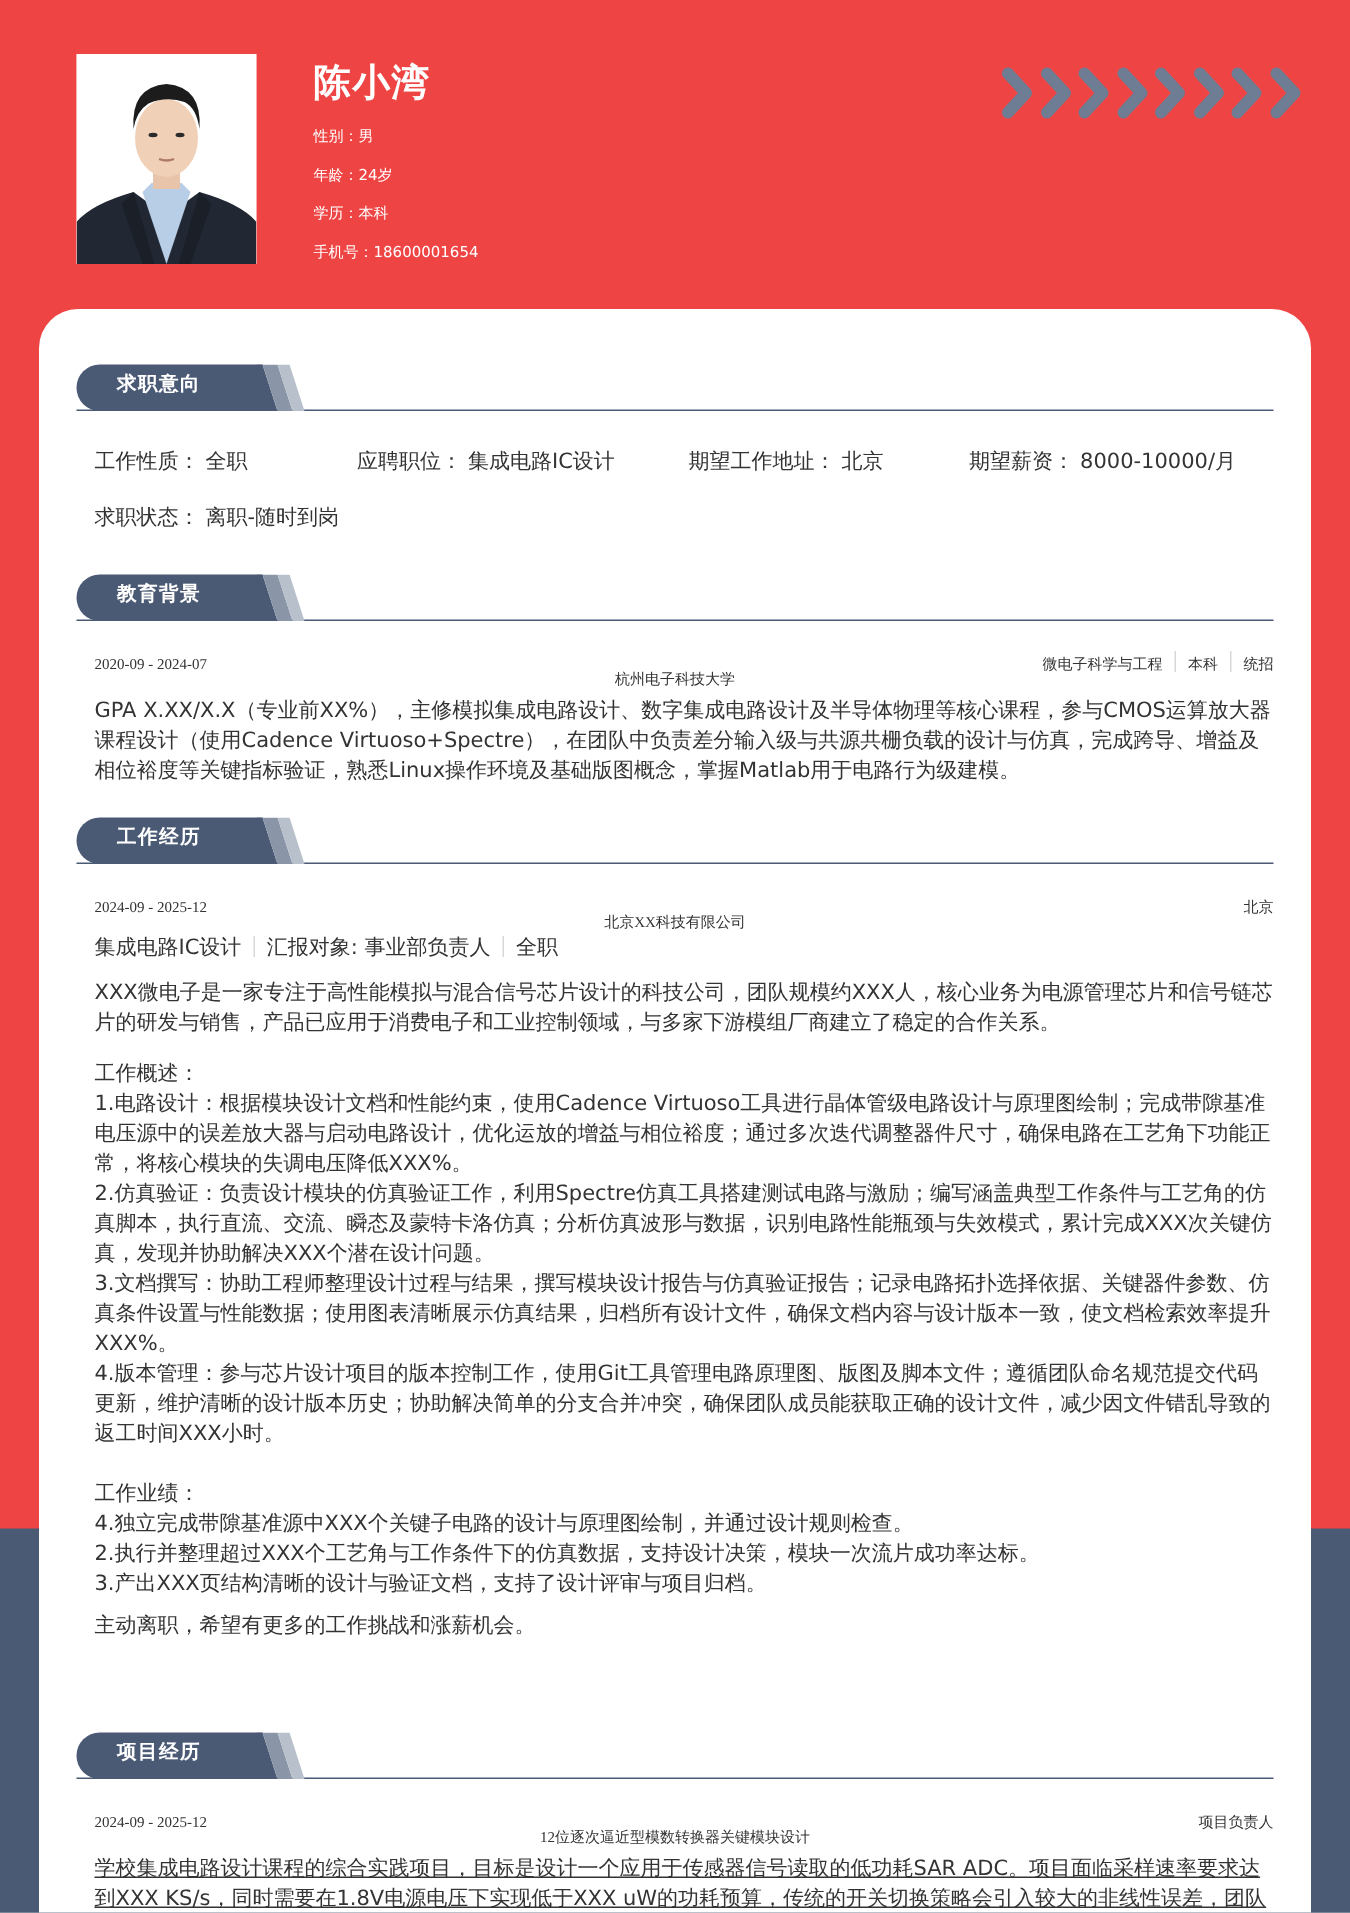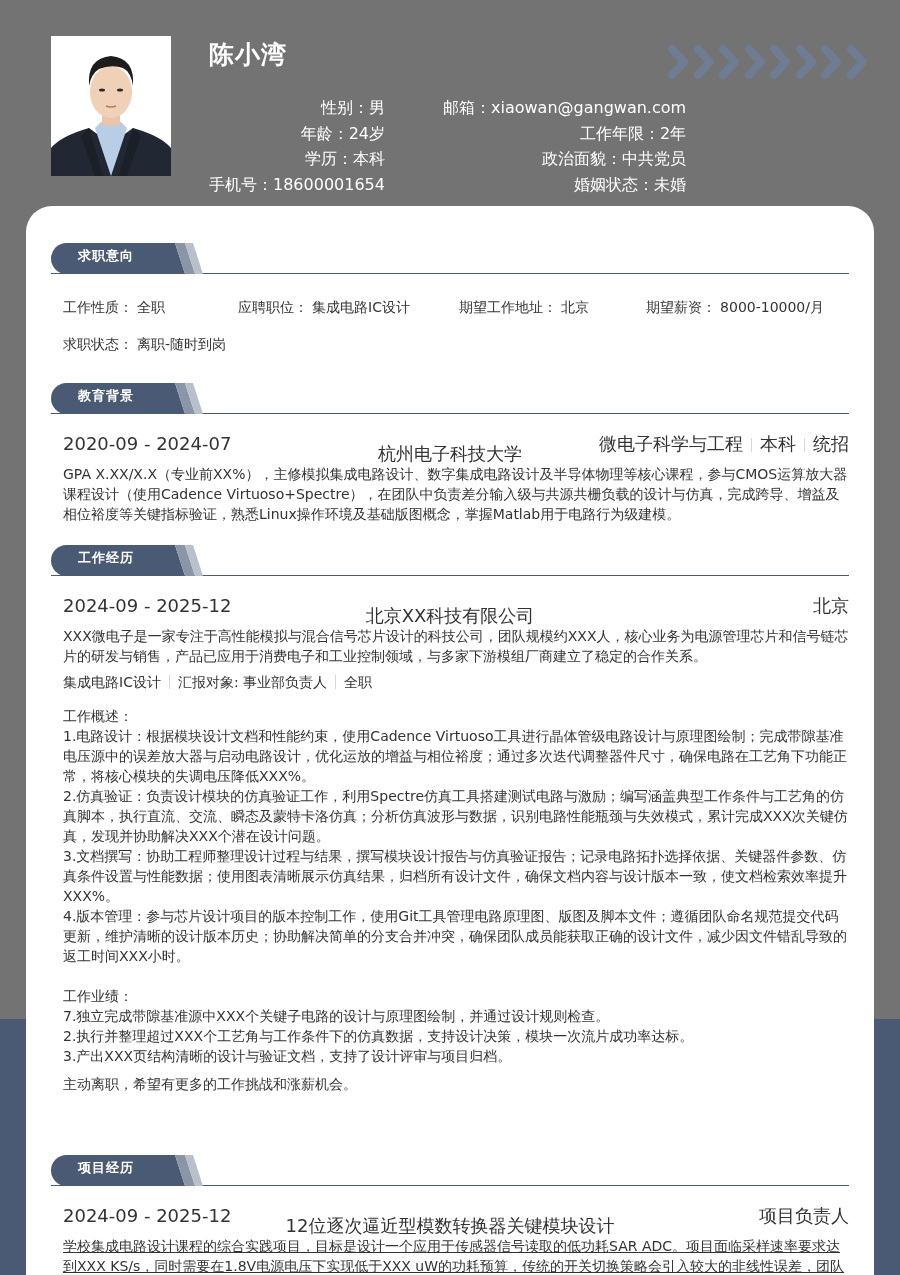--- a/index.html
+++ b/index.html
@@ -2,34 +2,34 @@
 <html><head>
 <meta charset="utf-8">
 <style>
   * { box-sizing: border-box; margin: 0; padding: 0; }
   html, body {
     width: 900px; height: 1275px; overflow: hidden;
     background: #4a5a75;
     font-family: "DejaVu Sans", "Liberation Sans", sans-serif;
     color: #333;
   }
-  .page { position: relative; width: 900px; height: 1019px; background: #737373; }
+  .page { position: relative; width: 900px; height: 1019px; background: #ef4444; }
 
   
   .header { position: absolute; left: 0; top: 0; width: 900px; height: 206px; }
   .photo {
     position: absolute; left: 51px; top: 36px; width: 120px; height: 140px;
     background: #ffffff; overflow: hidden;
   }
   .photo svg { display: block; width: 120px; height: 140px; }
   .name {
     position: absolute; left: 209px; top: 38px;
     font-size: 25px; font-weight: bold; color: #ffffff; letter-spacing: 1px;
   }
-  .info-col { position: absolute; top: 98px; color: #ffffff; font-size: 16px; text-align: right; }
+  .info-col { position: absolute; top: 82px; color: #ffffff; font-size: 10px; }
   .info-col.left { left: 209px; }
   .info-col.right { left: 443px; }
   .info-row { height: 25.5px; line-height: 20px; white-space: nowrap; }
   .chevrons { position: absolute; left: 667px; top: 43px; display: flex; gap: 0; }
   .chev { width: 25.5px; height: 38px; }
   .chev svg { width: 25.5px; height: 38px; display: block; }
 
   
   .card {
     position: absolute; left: 26px; top: 206px; width: 848px; height: 1100px;
@@ -46,21 +46,21 @@
     background: #4a5a75; border-radius: 16px 0 0 16px;
   }
   .sec-head .pill-tail {
     position: absolute; left: 120px; top: 0; height: 31px;
   }
   .sec-head .title {
     position: absolute; left: 27px; top: 4px; font-size: 13px; font-weight: bold; color: #ffffff;
     letter-spacing: 1px;
   }
 
-  .txt { font-size: 18px; color: #333; line-height: 20px; }
+  .txt { font-size: 10px; color: #333; line-height: 20px; font-family: Liberation Serif, serif; }
   .row-3 { position: relative; height: 20px; margin-top: 20px; }
   .row-3 .l { position: absolute; left: 12px; }
   .row-3 .c { position: absolute; left: 0; right: 0; text-align: center; margin-top: 10px; }
   .row-3 .r { position: absolute; right: 0; }
   .sep { display: inline-block; width: 1px; height: 14px; background: #d8d8d8; margin: 0 8px; vertical-align: -2px; }
 
   .para { margin-left: 12px; margin-right: 0; font-size: 14px; line-height: 20px; color: #333; }
 
   .intent-row { position: relative; height: 20px; font-size: 14px; }
   .intent-item { position: absolute; white-space: nowrap; }
@@ -96,26 +96,20 @@
 
     <div class="name">陈小湾</div>
 
     <div class="info-col left">
       <div class="info-row"><span>性别：</span><span>男</span></div>
       <div class="info-row"><span>年龄：</span><span>24岁</span></div>
       <div class="info-row"><span>学历：</span><span>本科</span></div>
       <div class="info-row"><span>手机号：</span><span>18600001654</span></div>
     </div>
 
-    <div class="info-col right">
-      <div class="info-row"><span>邮箱：</span><span>xiaowan@gangwan.com</span></div>
-      <div class="info-row"><span>工作年限：</span><span>2年</span></div>
-      <div class="info-row"><span>政治面貌：</span><span>中共党员</span></div>
-      <div class="info-row"><span>婚姻状态：</span><span>未婚</span></div>
-    </div>
 
     <div class="chevrons">
       <div class="chev">
           <svg viewBox="0 0 25.5 38">
             <path d="M5 6 L17 19 L5 32" stroke="#6e7d93" stroke-width="8" stroke-linecap="round" stroke-linejoin="round" fill="none"></path>
           </svg>
         </div>
       <div class="chev">
           <svg viewBox="0 0 25.5 38">
             <path d="M5 6 L17 19 L5 32" stroke="#6e7d93" stroke-width="8" stroke-linecap="round" stroke-linejoin="round" fill="none"></path>
@@ -208,34 +202,34 @@
           <polygon points="4,0 14,0 24,31 14,31" fill="#8a96a8"></polygon>
           <polygon points="14,0 22,0 32,31 24,31" fill="#b8c0cc"></polygon>
         </svg>
         <div class="title">工作经历</div>
       </div>
       <div class="row-3 txt" style="margin-top:19px;">
         <span class="l">2024-09 - 2025-12</span>
         <span class="c">北京XX科技有限公司</span>
         <span class="r">北京</span>
       </div>
-      <div class="para" style="margin-top:10px;">XXX微电子是一家专注于高性能模拟与混合信号芯片设计的科技公司，团队规模约XXX人，核心业务为电源管理芯片和信号链芯片的研发与销售，产品已应用于消费电子和工业控制领域，与多家下游模组厂商建立了稳定的合作关系。</div>
       <div class="para" style="margin-top:6px;">
         <span>集成电路IC设计</span><span class="sep"></span><span>汇报对象: 事业部负责人</span><span class="sep"></span><span>全职</span>
       </div>
+      <div class="para" style="margin-top:10px;">XXX微电子是一家专注于高性能模拟与混合信号芯片设计的科技公司，团队规模约XXX人，核心业务为电源管理芯片和信号链芯片的研发与销售，产品已应用于消费电子和工业控制领域，与多家下游模组厂商建立了稳定的合作关系。</div>
       <div class="para" style="margin-top:14px;">
         <div>工作概述：</div>
         <div>1.电路设计：根据模块设计文档和性能约束，使用Cadence Virtuoso工具进行晶体管级电路设计与原理图绘制；完成带隙基准电压源中的误差放大器与启动电路设计，优化运放的增益与相位裕度；通过多次迭代调整器件尺寸，确保电路在工艺角下功能正常，将核心模块的失调电压降低XXX%。</div>
         <div>2.仿真验证：负责设计模块的仿真验证工作，利用Spectre仿真工具搭建测试电路与激励；编写涵盖典型工作条件与工艺角的仿真脚本，执行直流、交流、瞬态及蒙特卡洛仿真；分析仿真波形与数据，识别电路性能瓶颈与失效模式，累计完成XXX次关键仿真，发现并协助解决XXX个潜在设计问题。</div>
         <div>3.文档撰写：协助工程师整理设计过程与结果，撰写模块设计报告与仿真验证报告；记录电路拓扑选择依据、关键器件参数、仿真条件设置与性能数据；使用图表清晰展示仿真结果，归档所有设计文件，确保文档内容与设计版本一致，使文档检索效率提升XXX%。</div>
         <div>4.版本管理：参与芯片设计项目的版本控制工作，使用Git工具管理电路原理图、版图及脚本文件；遵循团队命名规范提交代码更新，维护清晰的设计版本历史；协助解决简单的分支合并冲突，确保团队成员能获取正确的设计文件，减少因文件错乱导致的返工时间XXX小时。</div>
       </div>
       <div class="para" style="margin-top:20px;">
         <div>工作业绩：</div>
-        <div>7.独立完成带隙基准源中XXX个关键子电路的设计与原理图绘制，并通过设计规则检查。</div>
+        <div>4.独立完成带隙基准源中XXX个关键子电路的设计与原理图绘制，并通过设计规则检查。</div>
         <div>2.执行并整理超过XXX个工艺角与工作条件下的仿真数据，支持设计决策，模块一次流片成功率达标。</div>
         <div>3.产出XXX页结构清晰的设计与验证文档，支持了设计评审与项目归档。</div>
       </div>
       <div class="para" style="margin-top:8px;">主动离职，希望有更多的工作挑战和涨薪机会。</div>
     </div>
 
     <div class="section" style="top:949px;">
       <div class="sec-head">
         <div class="line"></div>
         <div class="pill"></div>

